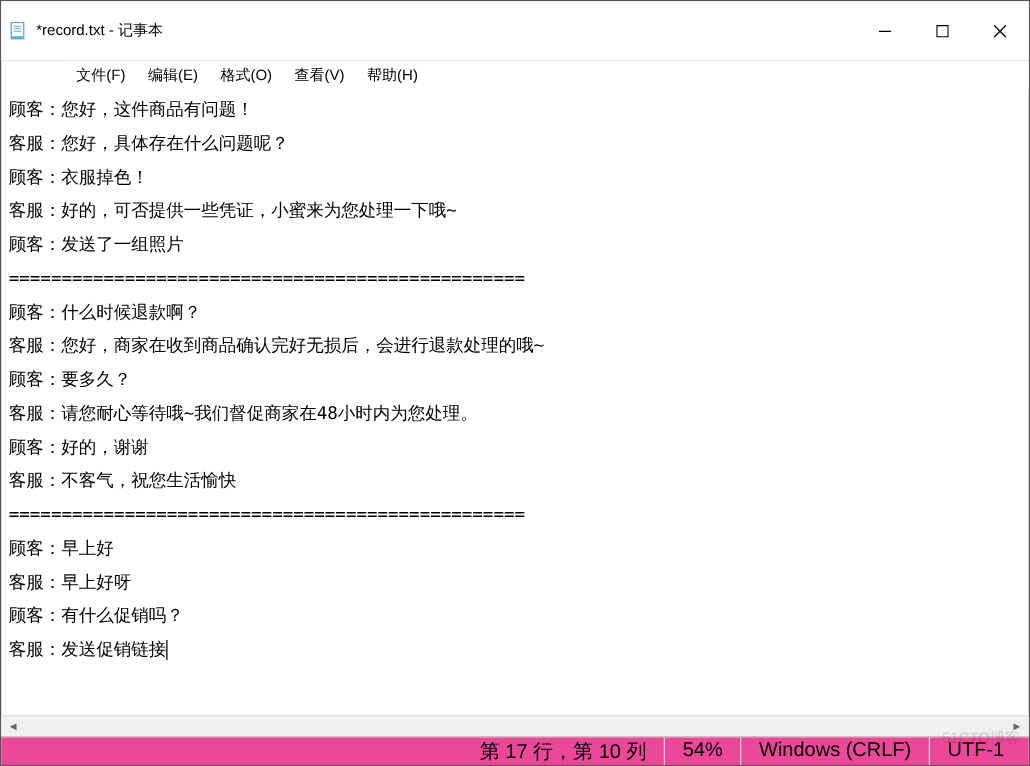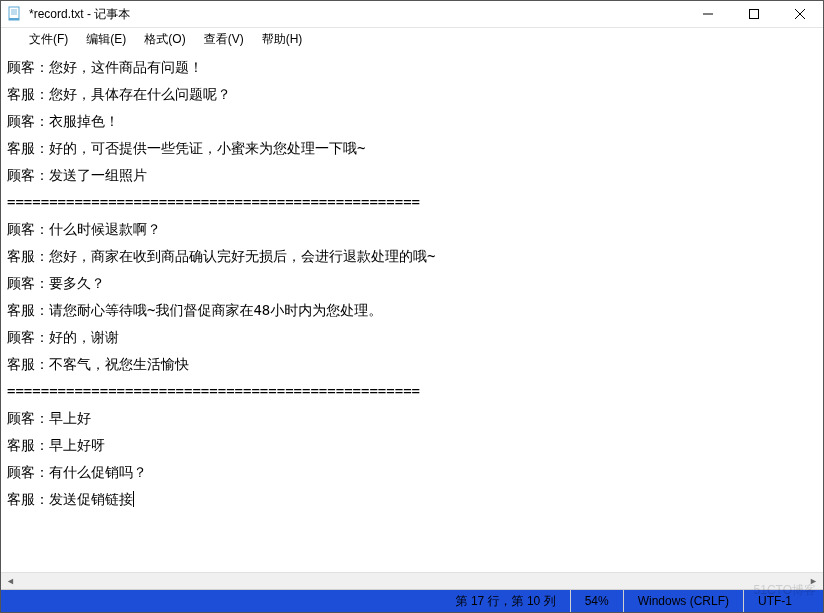--- a/index.html
+++ b/index.html
@@ -1,30 +1,30 @@
 <!DOCTYPE html>
 <html><head>
 <meta charset="utf-8">
 <style>
 * { box-sizing: border-box; margin: 0; padding: 0; }
 html, body { width: 824px; height: 613px; font-family: "Segoe UI", "Microsoft YaHei", sans-serif; background: #fff; overflow: hidden; }
 .window { width: 824px; height: 613px; border: 1px solid #555; display: flex; flex-direction: column; background: #fff; }
-.titlebar { height: 27px; display: flex; align-items: center; background: #fff; border-bottom: 1px solid #e5e5e5; }
+.titlebar { height: 48px; display: flex; align-items: center; background: #fff; border-bottom: 1px solid #e5e5e5; }
 .titlebar-icon { width: 16px; height: 16px; margin: 0 6px; display: flex; align-items: center; justify-content: center; }
 .title-text { font-size: 12px; color: #000; flex: 0 0 auto; }
 .spacer { flex: 1; }
 .win-btns { display: flex; height: 100%; }
 .win-btn { width: 46px; display: flex; align-items: center; justify-content: center; font-size: 11px; color: #000; cursor: pointer; }
-.menubar { height: 22px; display: flex; align-items: center; padding: 0 20px; background: #fff; font-size: 12px; gap: 2px; }
+.menubar { height: 22px; display: flex; align-items: center; padding: 0 4px; background: #fff; font-size: 12px; gap: 2px; margin-left: 48px; }
 .menubar span { padding: 2px 8px; cursor: pointer; }
 .editor { flex: 1; padding: 4px 6px; font-size: 14px; line-height: 27px; font-family: "Microsoft YaHei", Consolas, monospace; white-space: pre-wrap; overflow: hidden; color: #000; position: relative; }
 .editor .cursor { border-right: 1px solid #000; }
 .scroll-h { height: 17px; background: #f0f0f0; display: flex; align-items: center; justify-content: space-between; padding: 0 1px; border-top: 1px solid #e0e0e0; }
 .scroll-h .arrow { width: 17px; height: 15px; display: flex; align-items: center; justify-content: center; color: #666; font-size: 9px; }
-.statusbar { height: 23px; background: #1d4ed8; border-top: 1px solid #d0d0d0; display: flex; align-items: center; font-size: 12px; color: #000; }
+.statusbar { height: 23px; background: #ec4899; border-top: 1px solid #d0d0d0; display: flex; align-items: center; font-size: 16px; color: #000; }
 .status-cell { padding: 0 14px; border-left: 1px solid #d0d0d0; height: 100%; display: flex; align-items: center; }
 .status-cell.pos { margin-left: auto; border-left: none; }
 .watermark { position: absolute; bottom: 14px; right: 8px; font-size: 12px; color: rgba(0,0,0,0.15); pointer-events: none; }
 </style>
 </head>
 <body>
 
 <div class="window">
 
   <div class="titlebar">

